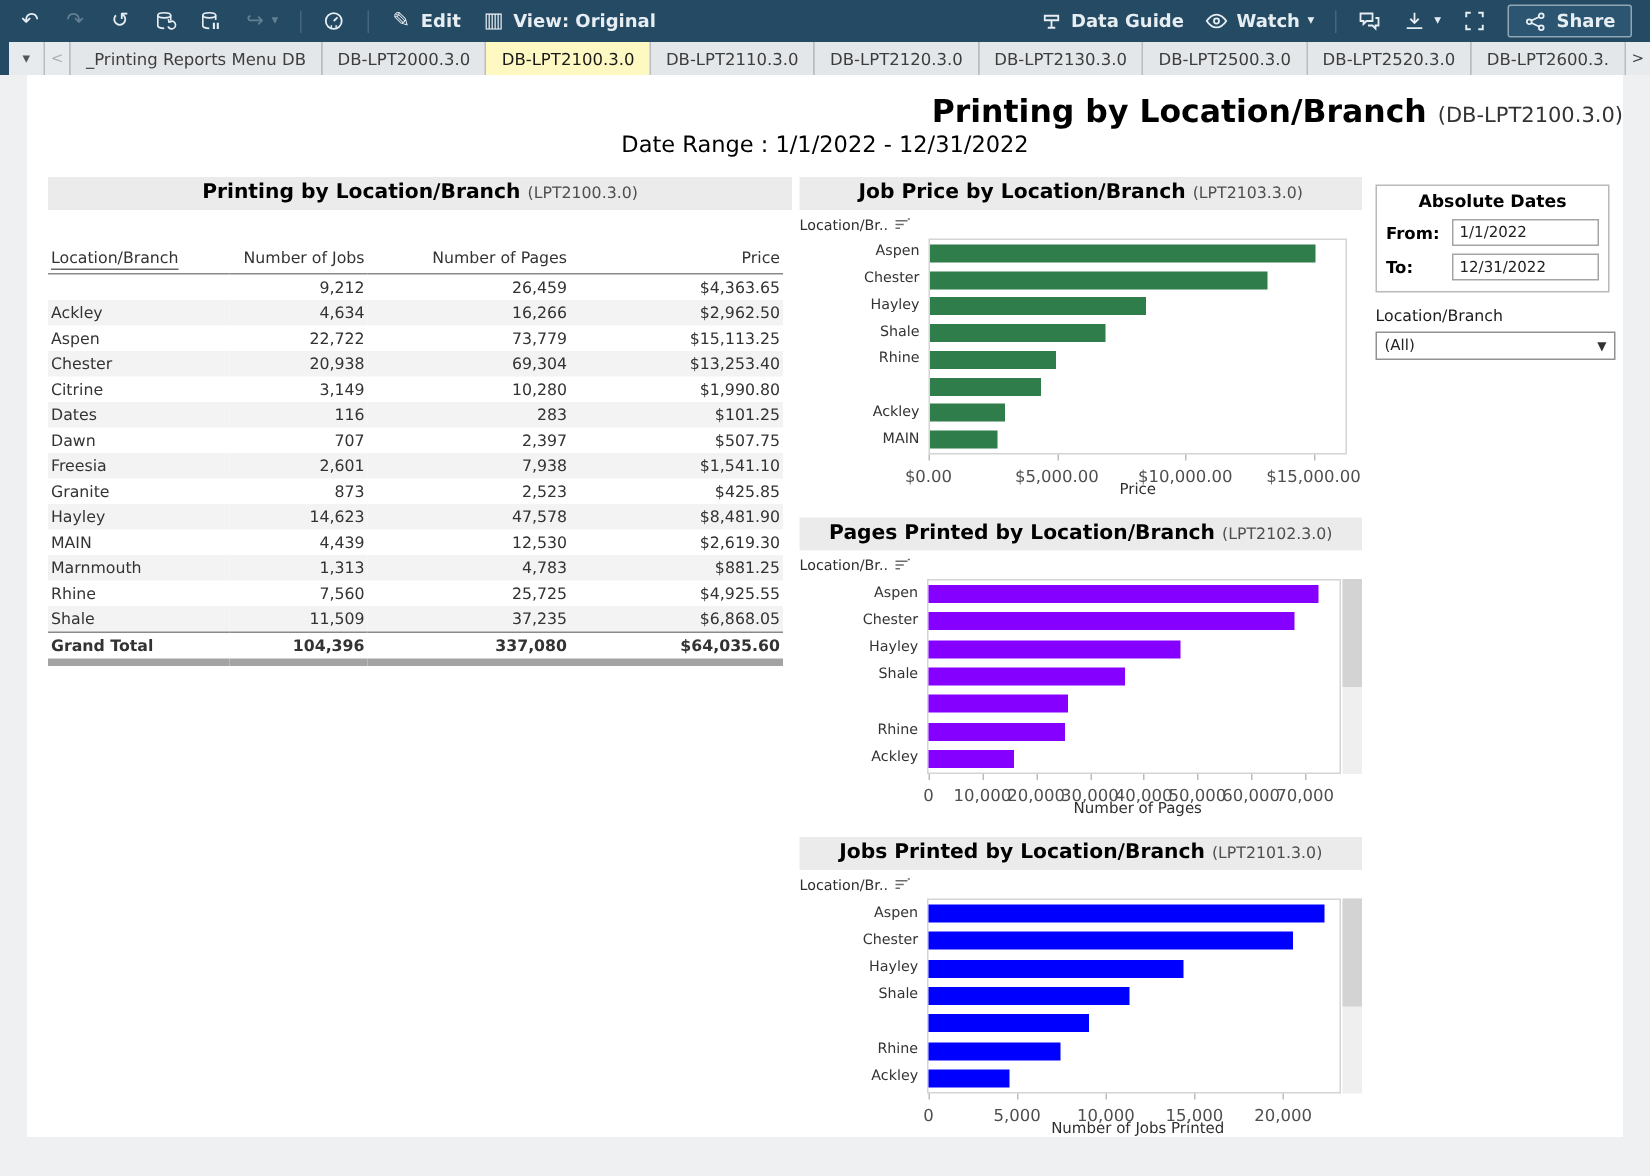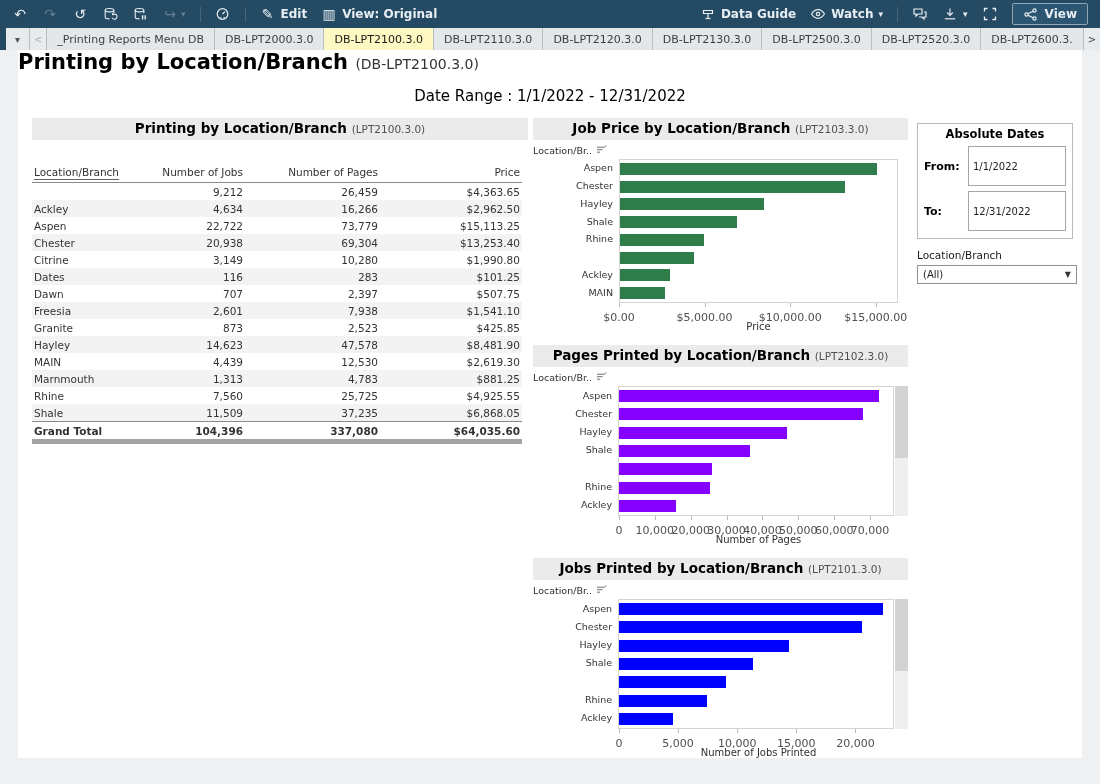--- a/index.html
+++ b/index.html
@@ -28,21 +28,21 @@
   .tabbtn{display:flex;align-items:center;justify-content:center;background:#e8ebed;
     font-size:10px;color:#555;cursor:pointer;border-right:1px solid #b7bec3;}
   .tab-dropdown{width:28px;margin-left:6px;}
   .tab-prev{width:20px;color:#a7b0b6;}
   .tab-next{width:20px;color:#444;border-right:none;}
   .tab{display:flex;align-items:center;background:#e4e7e9;color:#3d3d3d;font-size:11px;
     padding:0 10px;border-right:1px solid #b7bec3;cursor:pointer;white-space:nowrap;}
   .tab.active{background:#fef9c3;color:#191919;}
   
   .content{position:absolute;left:18px;top:50px;width:1064px;height:708px;background:#ffffff;}
-  .main-title{position:absolute;top:0;left:0;width:100%;text-align:left;
+  .main-title{position:absolute;top:12px;left:0;width:100%;text-align:right;
     font-size:21px;font-weight:bold;color:#000;}
   .main-title .code{font-size:14px;font-weight:normal;color:#333;}
   .subtitle{position:absolute;top:37px;left:0;width:100%;text-align:center;font-size:15px;color:#000;}
   .banner{background:#ebebeb;text-align:center;font-weight:bold;font-size:13.5px;color:#000;
     padding:3px 0;line-height:15px;}
   .banner .code{font-weight:normal;font-size:10.5px;color:#4f4f4f;}
   
   .table-section{position:absolute;left:14px;top:68px;width:496px;}
   .ptable{border-collapse:collapse;table-layout:fixed;width:490px;margin-top:24px;
     font-size:10.5px;color:#333;}
@@ -77,21 +77,21 @@
   .dsel-header{background:#c1c1c1;border-bottom:1px solid #9d9d9d;text-align:center;
     font-weight:bold;font-size:12px;color:#000;padding:2px 0;}
   .dsel-body{padding:1px;}
   .dsel-btn{height:15px;line-height:15px;margin:1px;border:1px solid #dedede;background:#fff;
     text-align:center;font-size:10px;color:#bdbdbd;cursor:pointer;}
   .dsel-btn.selected{background:#cfe6f8;border-color:#b3d2e9;color:#1a1a1a;}
   .adates{border:1px solid #b9b9b9;background:#fff;margin-top:7px;padding:3px 6px 7px 6px;}
   .adates-title{text-align:center;font-weight:bold;font-size:11.5px;color:#000;}
   .arow{display:flex;justify-content:space-between;align-items:center;margin-top:5px;}
   .arow label{font-weight:bold;font-size:11px;color:#000;}
-  .arow input{width:88px;height:14px;border:1px solid #a5a5a5;font-size:10px;padding:12px 4px;
+  .arow input{width:88px;height:14px;border:1px solid #a5a5a5;font-size:10px;padding:1px 4px;
     font-family:"DejaVu Sans","Liberation Sans",sans-serif;color:#222;}
   .locfilter{margin-top:10px;}
   .locfilter-label{font-size:10.5px;color:#1a1a1a;margin-bottom:4px;}
   .select{width:148px;height:17px;border:1px solid #919191;background:#fff;display:flex;
     align-items:center;justify-content:space-between;padding:0 5px;font-size:10px;color:#222;cursor:pointer;}
   .sel-caret{font-size:8px;color:#333;}
 </style>
 </head>
 <body>
 
@@ -182,21 +182,21 @@
   </span>
   <span class="share-btn">
     <span class="ticon">
       <svg width="13" height="13" viewBox="0 0 13 13" fill="none" stroke="#e7eef3" stroke-width="1.2">
         <circle cx="10.5" cy="2.5" r="1.6"></circle>
           <circle cx="2.5" cy="6.5" r="1.6"></circle>
           <circle cx="10.5" cy="10.5" r="1.6"></circle>
         <path d="M4 5.7l5-2.4M4 7.3l5 2.4"></path>
       </svg>
     </span>
-    <span>View</span>
+    <span>Share</span>
   </span>
 </div>
 
 <div class="tabbar">
   <span class="tabbtn tab-dropdown">▾</span>
   <span class="tabbtn tab-prev">&lt;</span>
   <span id="tab-list" style="display:flex;align-items:stretch;">
       <div class="tab">_Printing Reports Menu DB</div>
       <div class="tab">DB-LPT2000.3.0</div>
       <div class="tab active">DB-LPT2100.3.0</div>

